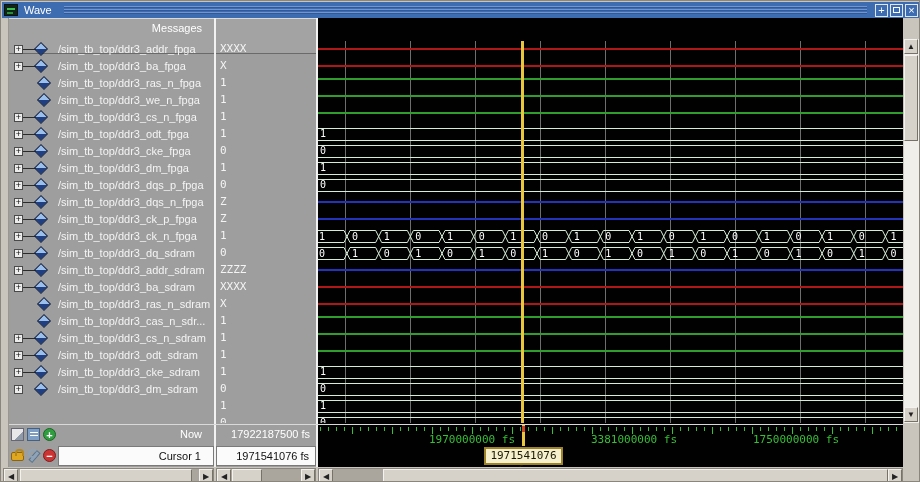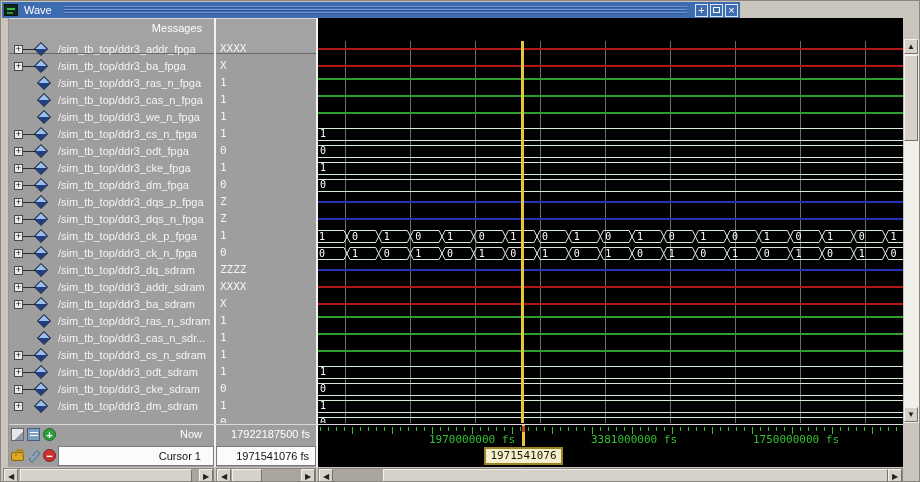--- a/index.html
+++ b/index.html
@@ -3,21 +3,21 @@
 <meta charset="utf-8">
 <style>
   * { margin:0; padding:0; box-sizing:border-box; }
   html,body { width:920px; height:482px; overflow:hidden; }
   body { font-family:"Liberation Sans", sans-serif; background:#c9c5bc; position:relative; }
 
   #window { position:absolute; left:0; top:0; width:920px; height:482px;
             background:#c9c5bc; border:1px solid #8a867e; overflow:hidden; }
 
   
-  #titlebar { position:absolute; left:1px; top:1px; width:738px; height:16px;
+  #titlebar { position:absolute; left:1px; top:1px; width:918px; height:16px;
               background:#3e6cb0; display:flex; align-items:center; padding:0 2px; }
   .tb-icon { width:14px; height:12px; background:#10241a; border:1px solid #0a140e;
              margin-right:4px; position:relative; flex:0 0 auto; }
   .tb-icon:before { content:""; position:absolute; left:2px; top:3px; width:8px; height:2px; background:#37c04a; }
   .tb-icon:after  { content:""; position:absolute; left:2px; top:7px; width:6px; height:2px; background:#2b8f3a; }
   #title-text { color:#ffffff; font-size:11px; padding:0 6px 1px 2px; white-space:nowrap; }
   #title-grip { flex:1 1 auto; height:9px; margin:0 6px;
      background:repeating-linear-gradient(to bottom,#7096cf 0 1px,#33589a 1px 2px,#3e6cb0 2px 3px); }
   .tb-btn { width:13px; height:13px; margin-left:2px; background:#3e6cb0; border:1px solid #dfe7f4;
             color:#ffffff; font-size:11px; line-height:11px; text-align:center; flex:0 0 auto; cursor:default; }
@@ -163,24 +163,20 @@
         </div>
         <div class="name-row">
           <span class="expander">+</span>
           <span class="connector"></span>
           <span class="diamond"></span>
           <span class="sig-label">/sim_tb_top/ddr3_ba_fpga</span>
         </div>
         <div class="name-row noexp">
           <span class="diamond"></span>
           <span class="sig-label">/sim_tb_top/ddr3_ras_n_fpga</span>
-        </div>
-        <div class="name-row noexp">
-          <span class="diamond"></span>
-          <span class="sig-label">/sim_tb_top/ddr3_cas_n_fpga</span>
         </div>
         <div class="name-row noexp">
           <span class="diamond"></span>
           <span class="sig-label">/sim_tb_top/ddr3_we_n_fpga</span>
         </div>
         <div class="name-row">
           <span class="expander">+</span>
           <span class="connector"></span>
           <span class="diamond"></span>
           <span class="sig-label">/sim_tb_top/ddr3_cs_n_fpga</span>

